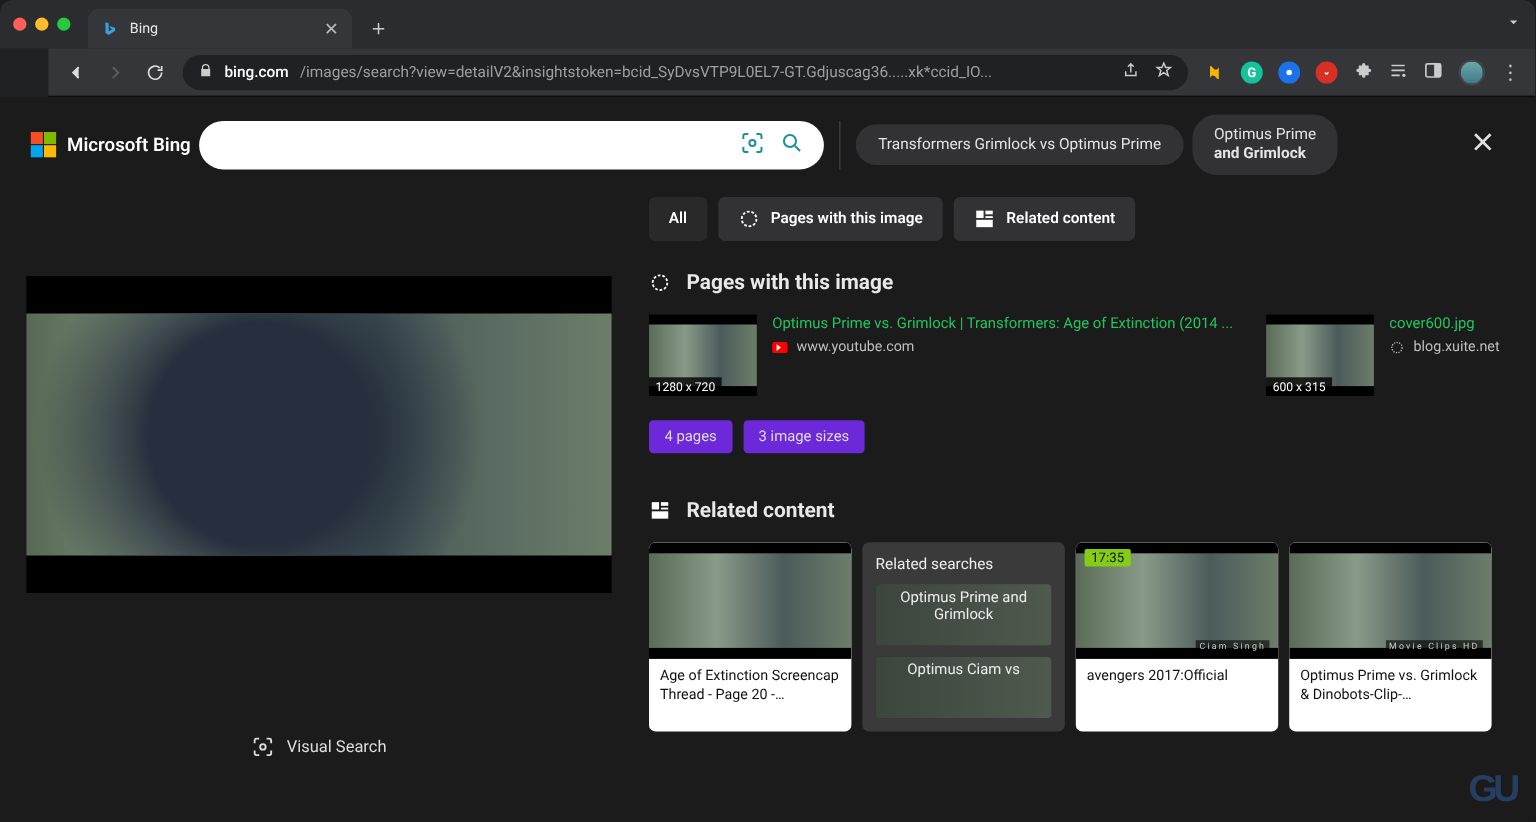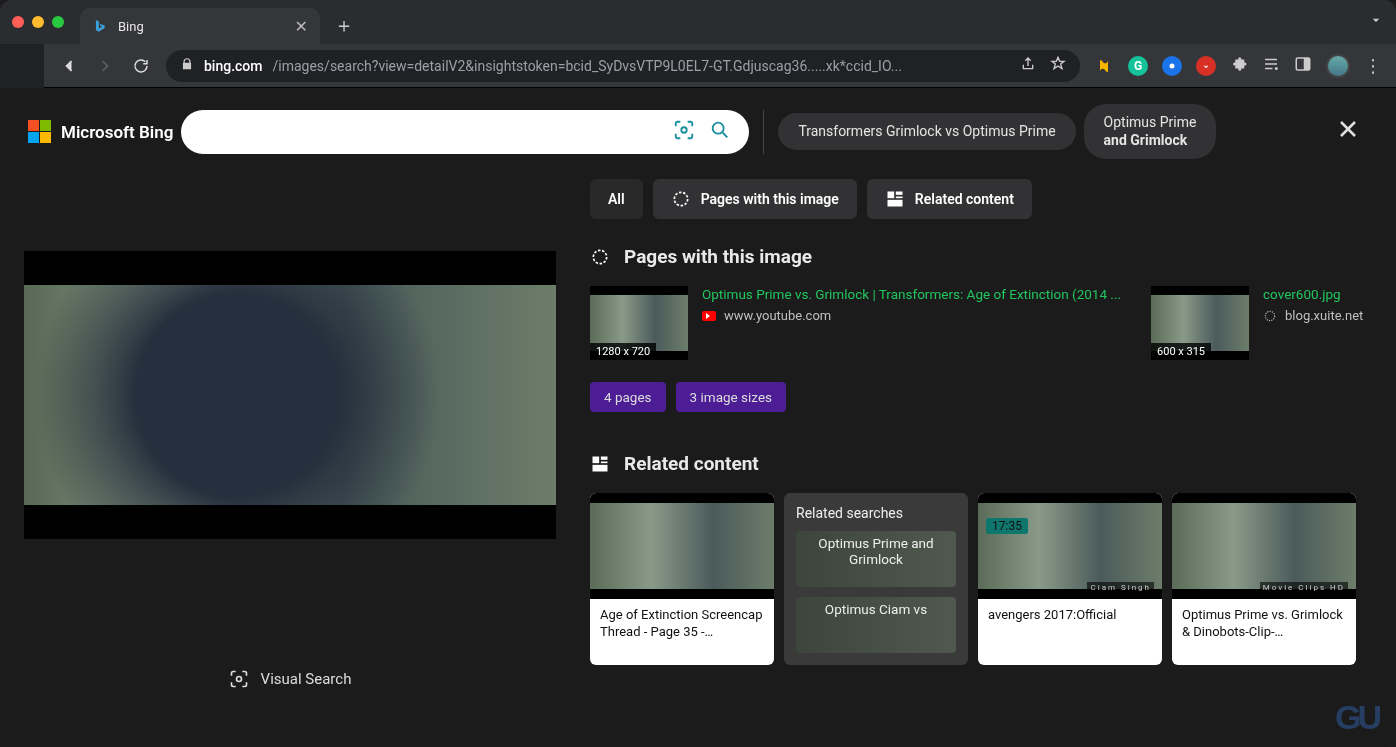--- a/index.html
+++ b/index.html
@@ -65,32 +65,32 @@
 .thumb { width:98px; height:74px; background:#000; position:relative; display:flex; align-items:center; justify-content:center; }
 .thumb .mini { width:100%; height:56px; background:linear-gradient(90deg,#5a6b58,#8a9a88,#4b5b5b,#6d7d6a); }
 .dims { position:absolute; bottom:0; left:0; background:rgba(0,0,0,.8); color:#fff; font-size:11px; padding:2px 6px; }
 .page-meta { display:flex; flex-direction:column; gap:6px; font-size:13.5px; }
 .page-meta a { color:#22c55e; text-decoration:none; }
 .src { display:flex; align-items:center; gap:8px; color:#bfbfbf; font-size:13px; }
 .yt { width:14px; height:10px; background:#ff0000; border-radius:2px; position:relative; }
 .yt::after { content:''; position:absolute; left:4px; top:2px; border-left:4px solid #fff; border-top:3px solid transparent; border-bottom:3px solid transparent; }
 
 .chips { display:flex; gap:10px; margin-top:22px; }
-.chip { background:#4c1d95; border-radius:4px; padding:7px 14px; font-size:13.5px; color:#ddd; }
+.chip { background:#6d28d9; border-radius:4px; padding:7px 14px; font-size:13.5px; color:#ddd; }
 
 .rel-row { display:flex; gap:10px; margin-top:18px; }
 .rel-card { background:#fff; border-radius:6px; overflow:hidden; width:184px; display:flex; flex-direction:column; }
 .rel-card .rimg { height:106px; background:#000; display:flex; align-items:center; justify-content:center; position:relative; }
 .rel-card .rimg .mini { width:100%; height:86px; background:linear-gradient(90deg,#5a6b58,#8a9a88,#4b5b5b,#6d7d6a); }
 .rel-card .cap { padding:8px 10px; color:#111; font-size:13px; line-height:1.3; }
 .rel-searches { background:#3a3a3a; border-radius:6px; width:184px; padding:12px; color:#eee; font-size:14px; display:flex; flex-direction:column; gap:10px; }
 .rel-searches .rs-item { height:56px; border-radius:4px; background:#2d2d2d; display:flex; align-items:flex-start; justify-content:center; text-align:center; font-size:13.5px; padding:4px; position:relative; overflow:hidden; }
 .rel-searches .rs-item::before { content:''; position:absolute; inset:0; background:linear-gradient(90deg,#4a5a48,#6d7d6a); opacity:.55; }
 .rel-searches .rs-item span { position:relative; z-index:1; }
-.badge-time { position:absolute; top:6px; left:8px; background:#0f766e; color:#111; font-size:12px; padding:1px 6px; border-radius:2px;margin-top:19px; }
+.badge-time { position:absolute; top:6px; left:8px; background:#84cc16; color:#111; font-size:12px; padding:1px 6px; border-radius:2px; }
 .watermark { position:absolute; bottom:6px; right:8px; font-size:8px; letter-spacing:2px; color:#ccc; background:rgba(0,0,0,.6); padding:1px 3px; }
 .svg-ico { width:20px; height:20px; }
 .gtu { position:absolute; right:18px; bottom:10px; font-size:34px; font-weight:900; color:#2a4a7a; letter-spacing:-4px; opacity:.75; font-family:Arial Black,sans-serif; }
 </style>
 </head>
 <body>
 
 <div class="window">
 
   <div class="titlebar">
@@ -303,21 +303,21 @@
               <rect x="3" y="13" width="18" height="8" fill="#fff"></rect>
             </svg>
           <span>Related content</span>
         </div>
 
         <div class="rel-row">
           <div class="rel-card">
             <div class="rimg">
                 <div class="mini"></div>
               </div>
-            <div class="cap">Age of Extinction Screencap Thread - Page 35 -…</div>
+            <div class="cap">Age of Extinction Screencap Thread - Page 20 -…</div>
           </div>
 
           <div class="rel-searches">
             <span>Related searches</span>
             <div class="rs-item">
                 <span>Optimus Prime and Grimlock</span>
               </div>
             <div class="rs-item">
                 <span>Optimus Ciam vs</span>
               </div>

